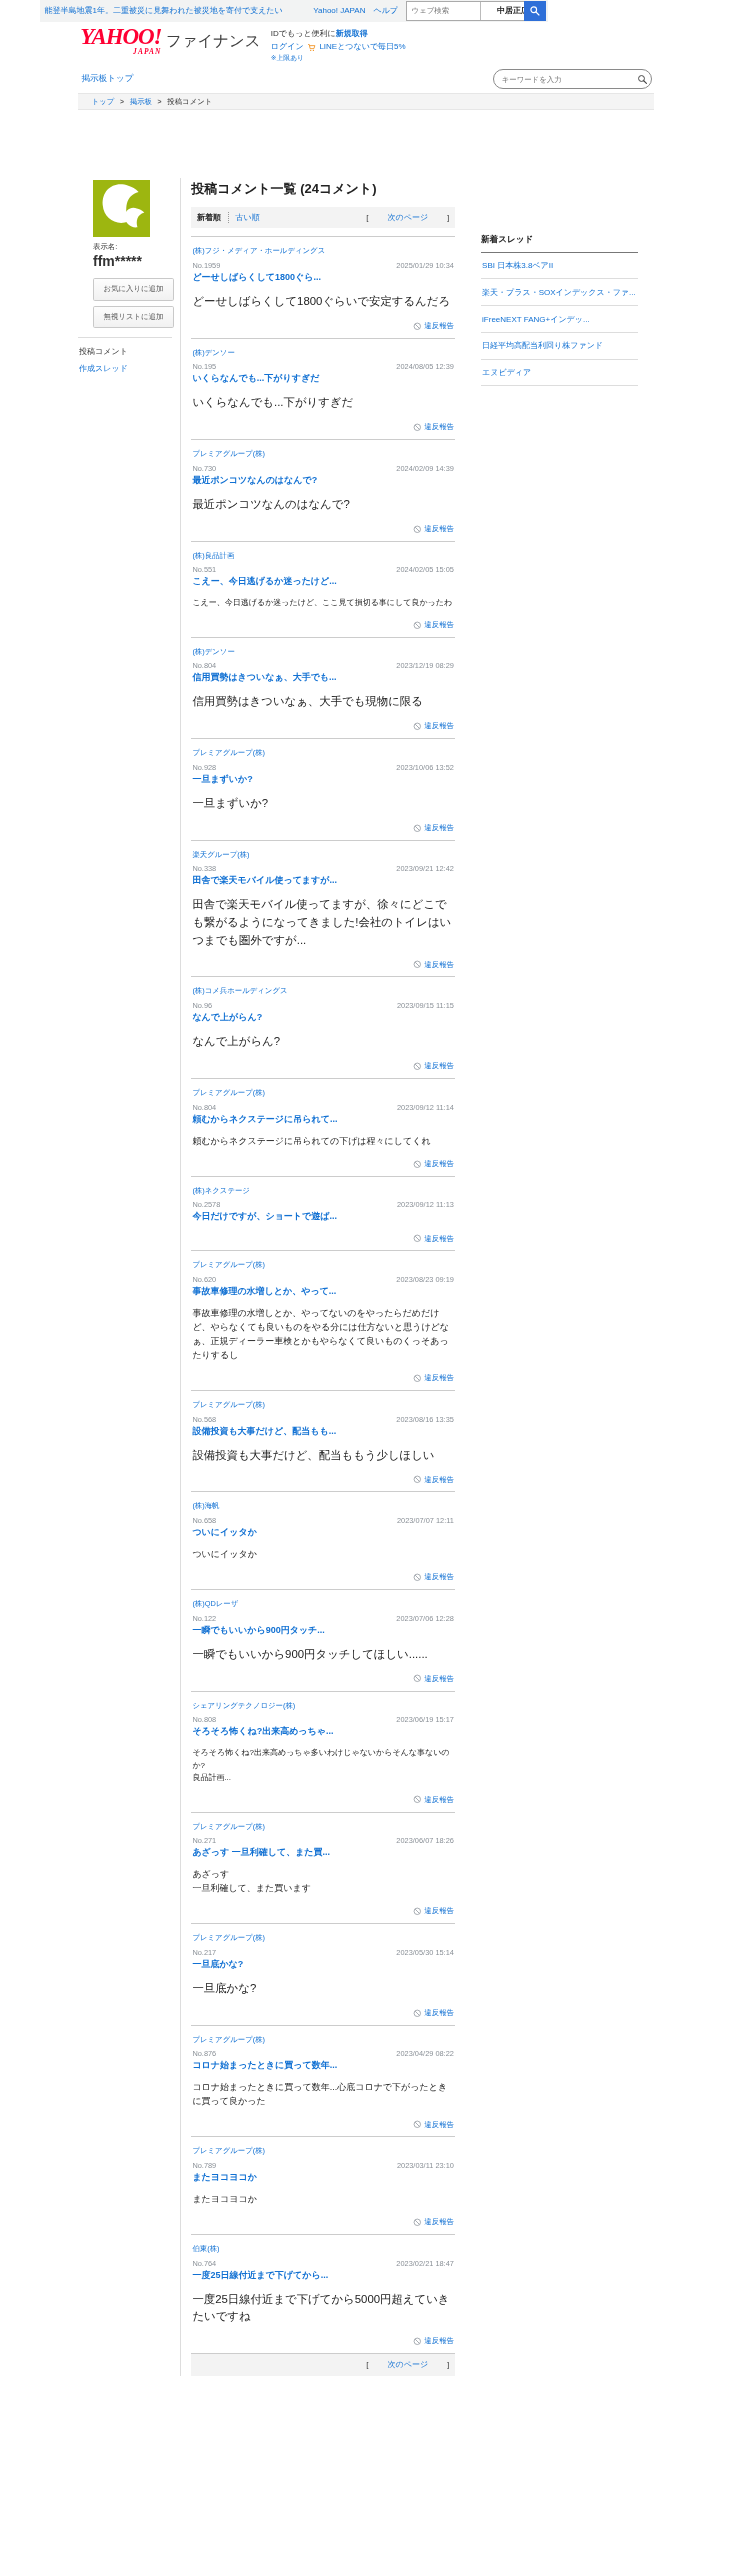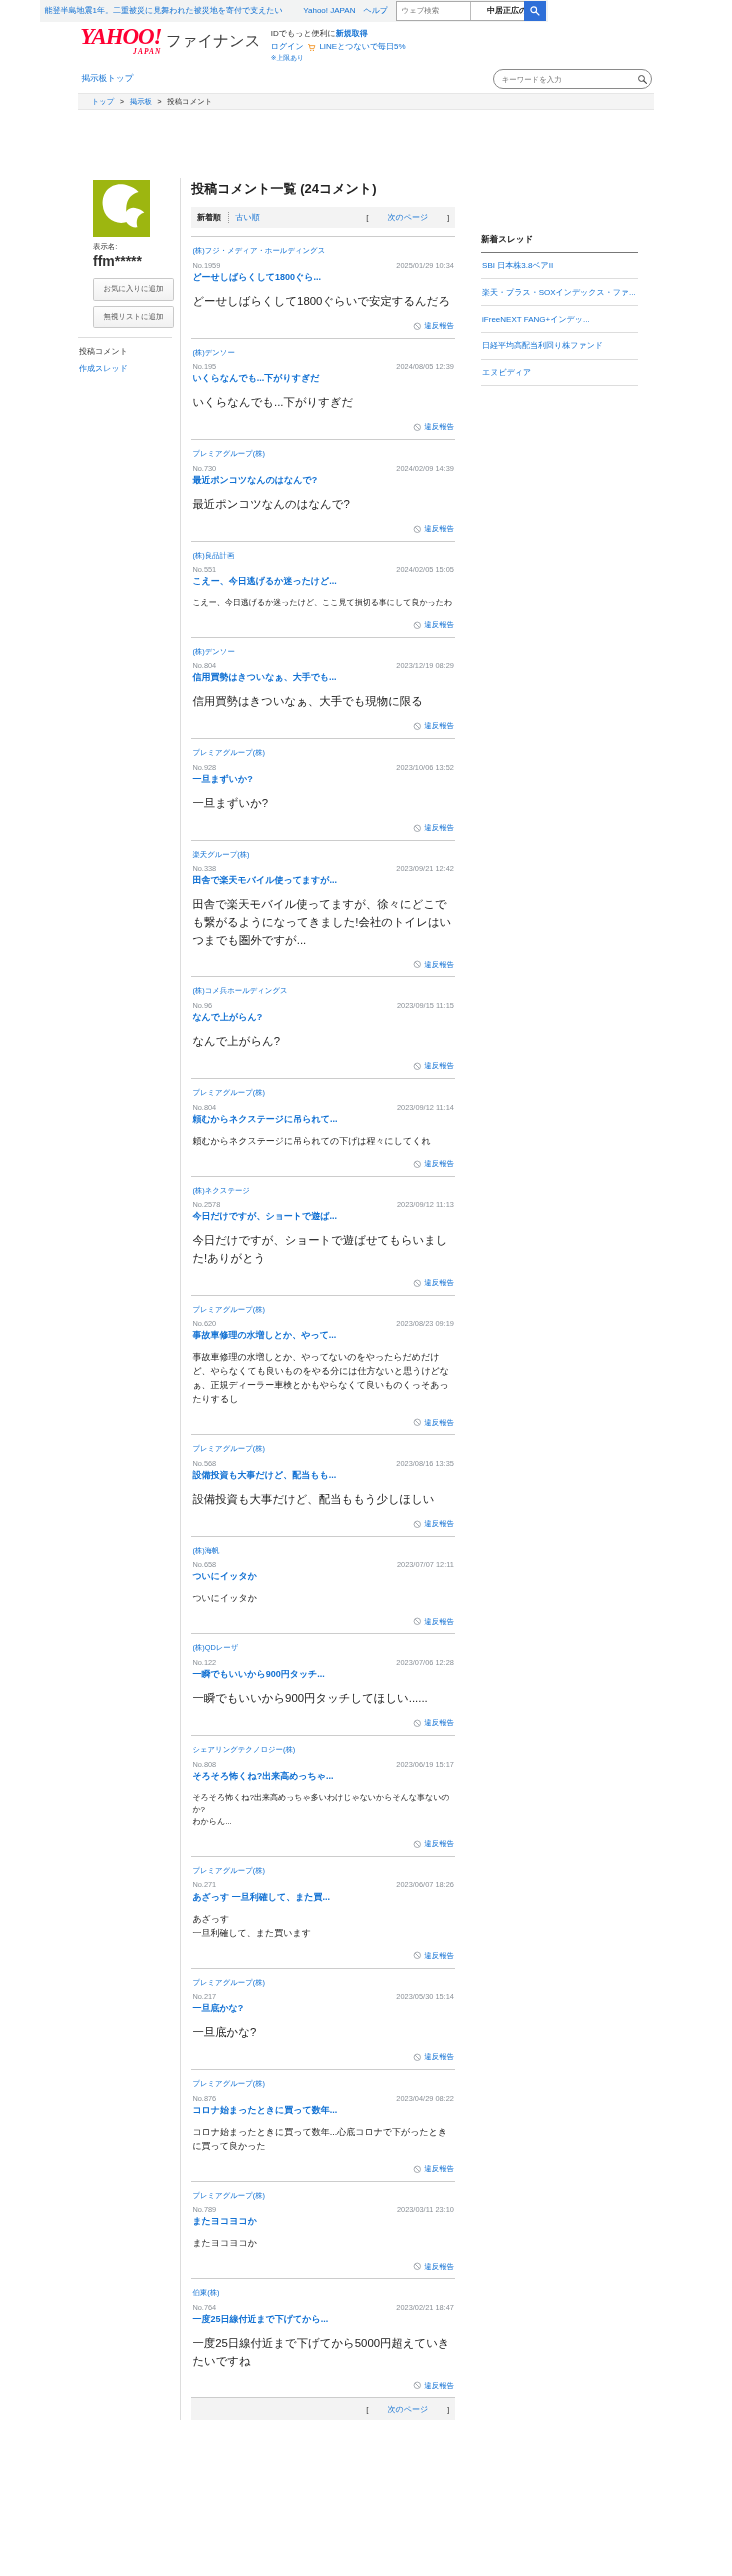--- a/index.html
+++ b/index.html
@@ -23,21 +23,21 @@
     justify-content: space-between;
     padding: 0 2.3px 0 4.6px;
   }
   .notice-left a { color: #1271d3; font-size: 8px; }
   .notice-right { display: flex; align-items: center; gap: 8px; }
   .notice-right > a { color: #1271d3; font-size: 8px; }
   .websearch { display: flex; align-items: stretch; height: 19.4px; }
   .websearch-box {
     display: flex; align-items: center;
     background: #fff; border: 0.6px solid #aaa; border-right: none;
-    width: 128px;
+    width: 118px;
   }
   .websearch-box input {
     border: none; outline: none; font-size: 7.4px; color: #333;
     width: 73px; padding: 0 4.6px; background: transparent;
     font-family: inherit;
   }
   .buzz {
     display: flex; align-items: center; gap: 2px;
     border-left: 0.6px solid #bbb; height: 100%;
     padding: 0 14px; font-size: 8px; color: #222; font-weight: bold;
@@ -450,21 +450,20 @@
     </div>
   </div>
 
   <div class="comment">
     <a class="c-thread">(株)ネクステージ</a>
     <div class="c-meta">
       <span class="c-no">No.2578</span>
       <span class="c-date">2023/09/12 11:13</span>
     </div>
     <a class="c-title">今日だけですが、ショートで遊ば...</a>
-    <p class="c-body size-l">今日だけですが、ショートで遊ばせてもらいました!ありがとう</p>
     <div class="c-report">
       <svg viewBox="0 0 20 20">
         <circle cx="10" cy="10" r="7.5" fill="none" stroke="#9aa0a6" stroke-width="2"></circle>
         <line x1="4.9" y1="4.9" x2="15.1" y2="15.1" stroke="#9aa0a6" stroke-width="2"></line>
       </svg>
       <a class="report-label">違反報告</a>
     </div>
   </div>
 
   <div class="comment">
@@ -536,21 +535,21 @@
   </div>
 
   <div class="comment">
     <a class="c-thread">シェアリングテクノロジー(株)</a>
     <div class="c-meta">
       <span class="c-no">No.808</span>
       <span class="c-date">2023/06/19 15:17</span>
     </div>
     <a class="c-title">そろそろ怖くね?出来高めっちゃ...</a>
     <p class="c-body size-s">そろそろ怖くね?出来高めっちゃ多いわけじゃないからそんな事ないのか?
-わからん...</p>
+良品計画...</p>
     <div class="c-report">
       <svg viewBox="0 0 20 20">
         <circle cx="10" cy="10" r="7.5" fill="none" stroke="#9aa0a6" stroke-width="2"></circle>
         <line x1="4.9" y1="4.9" x2="15.1" y2="15.1" stroke="#9aa0a6" stroke-width="2"></line>
       </svg>
       <a class="report-label">違反報告</a>
     </div>
   </div>
 
   <div class="comment">

